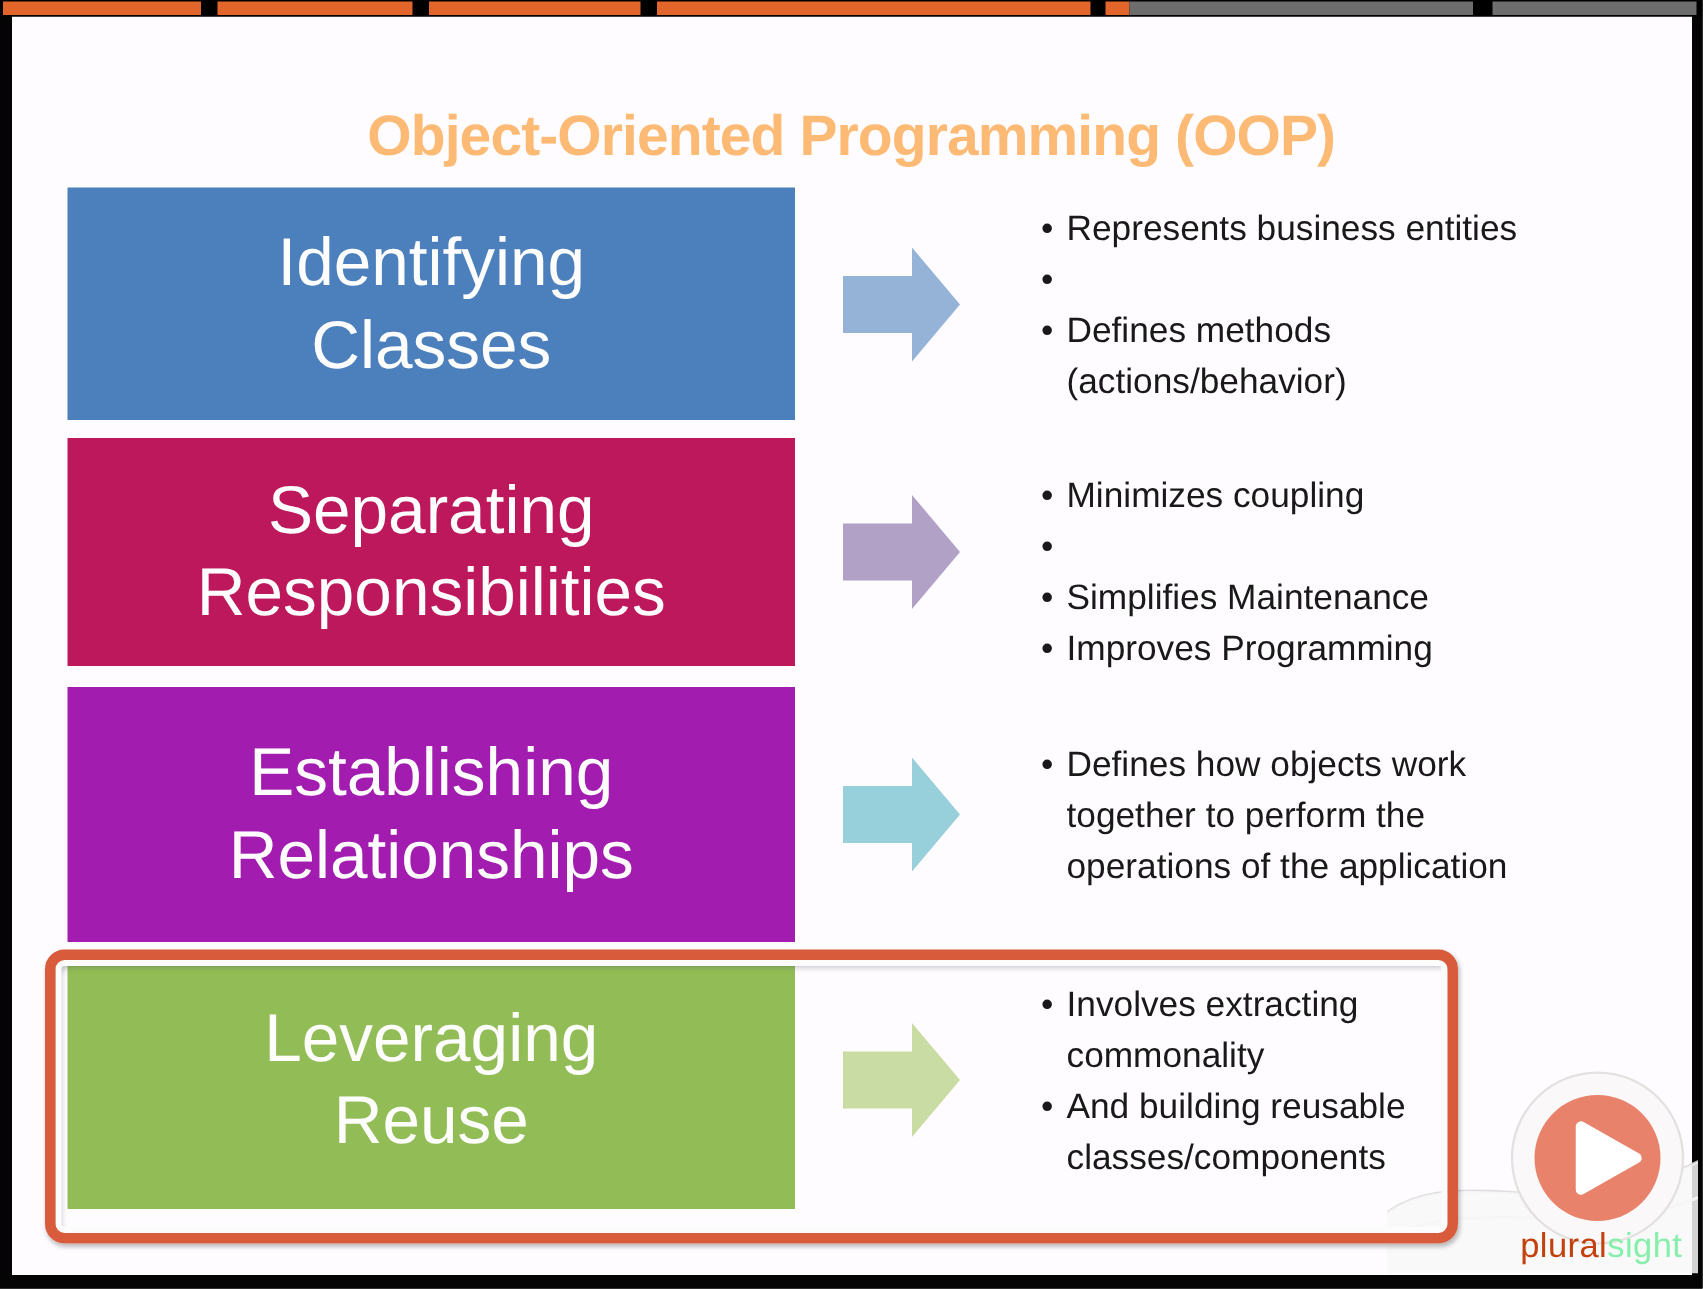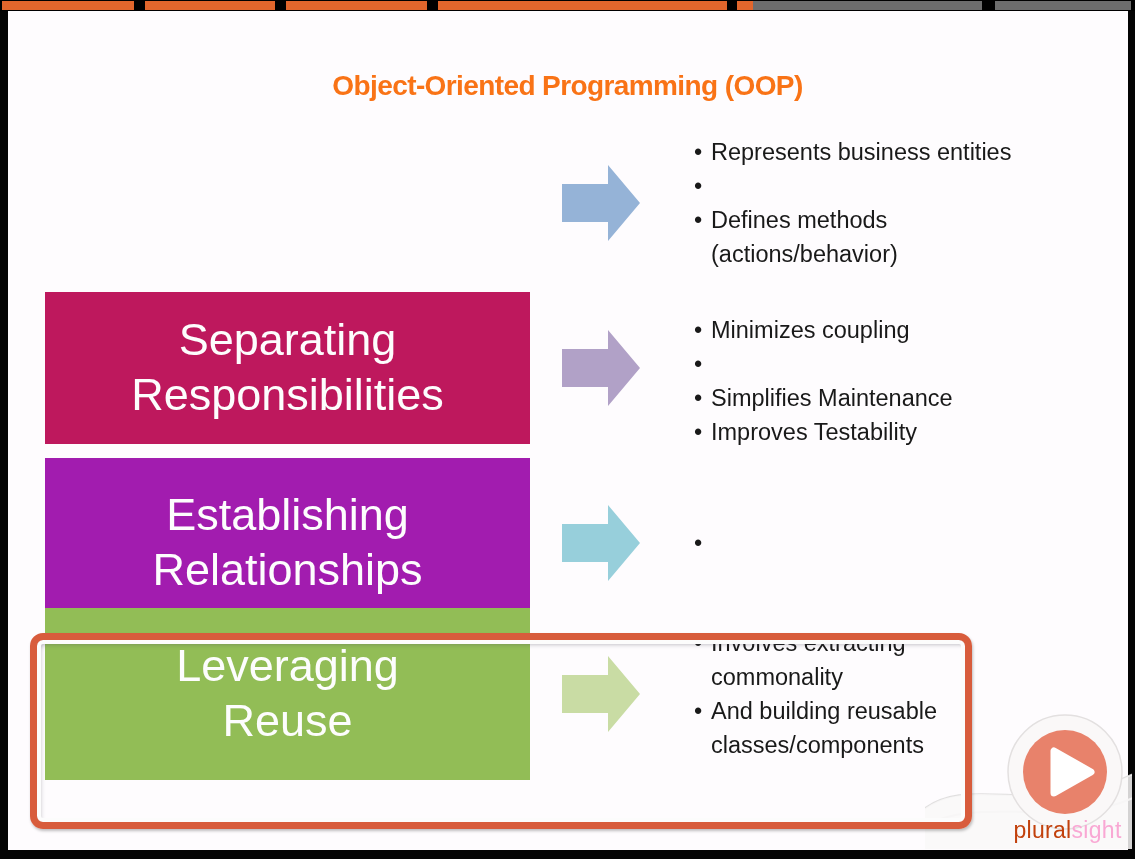--- a/index.html
+++ b/index.html
@@ -7,28 +7,28 @@
     position:relative;width:1135px;height:859px;overflow:hidden;
     background:#040404;font-family:"Liberation Sans",sans-serif;
   }
   .slide{position:absolute;left:8px;top:11px;width:1120px;height:839px;background:#FEFCFE;}
   
   .progressbar{position:absolute;left:0;top:0;width:100%;height:11px;background:#000;z-index:20;cursor:pointer;}
   .progressbar .seg{position:absolute;top:1px;height:9px;}
   
   .title{
     position:absolute;top:70px;left:0;width:100%;text-align:center;
-    font-size:28px;font-weight:700;color:#f97316;letter-spacing:-0.6px;z-index:2;
+    font-size:38px;font-weight:700;color:#fdba74;letter-spacing:-0.6px;z-index:2;
   }
   
   .row{position:absolute;left:0;width:100%;z-index:2;}
   .row-1{top:125px;height:155px;}
   .row-2{top:292px;height:152px;}
   .row-3{top:458px;height:170px;}
-  .row-4{top:608px;height:172px;}
+  .row-4{top:634px;height:172px;}
   .box{
     position:absolute;left:45px;top:0;width:485px;height:100%;
     display:flex;align-items:center;justify-content:center;text-align:center;
     color:#FDFDFD;font-size:45px;line-height:1.22;white-space:pre-line;
   }
   .arrow{position:absolute;left:562px;top:50%;transform:translateY(-50%);width:78px;height:76px;}
   .bullets{
     position:absolute;left:694px;top:0;height:100%;width:412px;
     display:flex;flex-direction:column;justify-content:center;box-sizing:border-box;
   }
@@ -42,21 +42,21 @@
     border:7px solid #D85C3C;border-radius:13px;z-index:5;pointer-events:none;
     box-shadow: inset 0 0 0 4px #FCFCFC, inset 3px 4px 5px rgba(70,70,85,0.45), 1px 2px 3px rgba(0,0,0,0.25);
   }
   
   .logo-art{position:absolute;left:925px;top:700px;width:207px;height:149px;z-index:3;}
   .wordmark{
     position:absolute;left:995px;top:817px;width:145px;text-align:center;z-index:4;
     font-size:23px;letter-spacing:0.3px;
   }
   .wordmark .wm-a{color:#c2410c;}
-  .wordmark .wm-b{color:#f9a8d4;}
+  .wordmark .wm-b{color:#86efac;}
 </style>
 </head>
 <body>
 
 <div class="screen">
 
   <div class="progressbar" id="progressbar">
       <div class="seg" style="left: 2px; width: 132px; background: rgb(226, 102, 44);"></div>
       <div class="seg" style="left: 145px; width: 130px; background: rgb(226, 102, 44);"></div>
       <div class="seg" style="left: 286px; width: 141px; background: rgb(226, 102, 44);"></div>
@@ -64,20 +64,22 @@
       <div class="seg" style="left: 737px; width: 16px; background: rgb(226, 102, 44);"></div>
       <div class="seg" style="left: 753px; width: 229px; background: rgb(109, 109, 109);"></div>
       <div class="seg" style="left: 995px; width: 136px; background: rgb(109, 109, 109);"></div>
     </div>
 
   <div class="slide"></div>
 
   <div class="title">Object-Oriented Programming (OOP)</div>
 
   <div class="row row-1">
+    <div class="box" style="background-color: rgb(76, 128, 188);">Identifying
+Classes</div>
     <svg class="arrow" viewBox="0 0 78 76">
       <polygon points="0,19 46,19 46,0 78,38 46,76 46,57 0,57" style="fill: rgb(149, 179, 215);"></polygon>
     </svg>
     <div class="bullets">
       <div class="bullet">
         <span class="dot">•</span>
         <span class="txt">Represents business entities</span>
       </div>
       <div class="bullet">
         <span class="dot">•</span>
@@ -103,34 +105,37 @@
       </div>
       <div class="bullet">
         <span class="dot">•</span>
       </div>
       <div class="bullet">
         <span class="dot">•</span>
         <span class="txt">Simplifies Maintenance</span>
       </div>
       <div class="bullet">
         <span class="dot">•</span>
-        <span class="txt">Improves Testability</span>
+        <span class="txt">Improves Programming</span>
       </div>
     </div>
   </div>
 
   <div class="row row-3">
     <div class="box" style="background-color: #a21caf;">Establishing
 Relationships</div>
     <svg class="arrow" viewBox="0 0 78 76">
       <polygon points="0,19 46,19 46,0 78,38 46,76 46,57 0,57" style="fill: rgb(151, 207, 219);"></polygon>
     </svg>
     <div class="bullets">
       <div class="bullet">
         <span class="dot">•</span>
+        <span class="txt">Defines how objects work
+together to perform the
+operations of the application</span>
       </div>
     </div>
   </div>
 
   <div class="row row-4">
     <div class="box" style="background-color: rgb(146, 189, 86);">Leveraging
 Reuse</div>
     <svg class="arrow" viewBox="0 0 78 76">
       <polygon points="0,19 46,19 46,0 78,38 46,76 46,57 0,57" style="fill: rgb(201, 220, 164);"></polygon>
     </svg>

